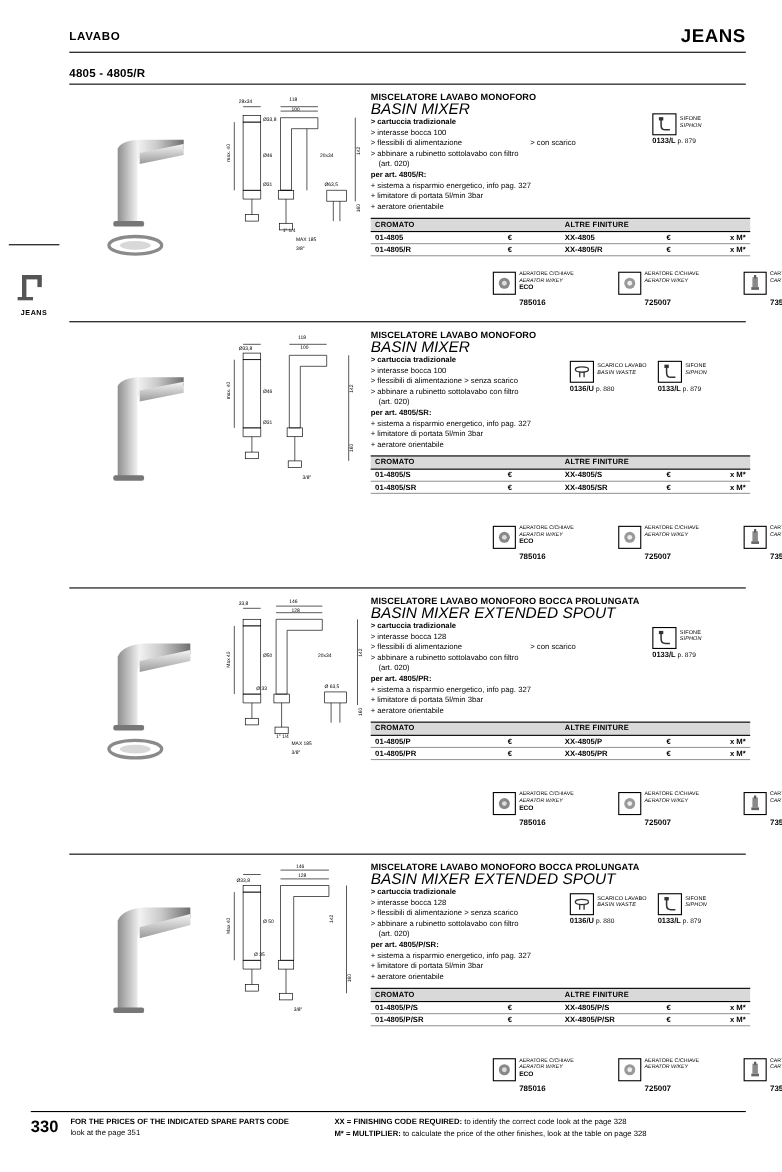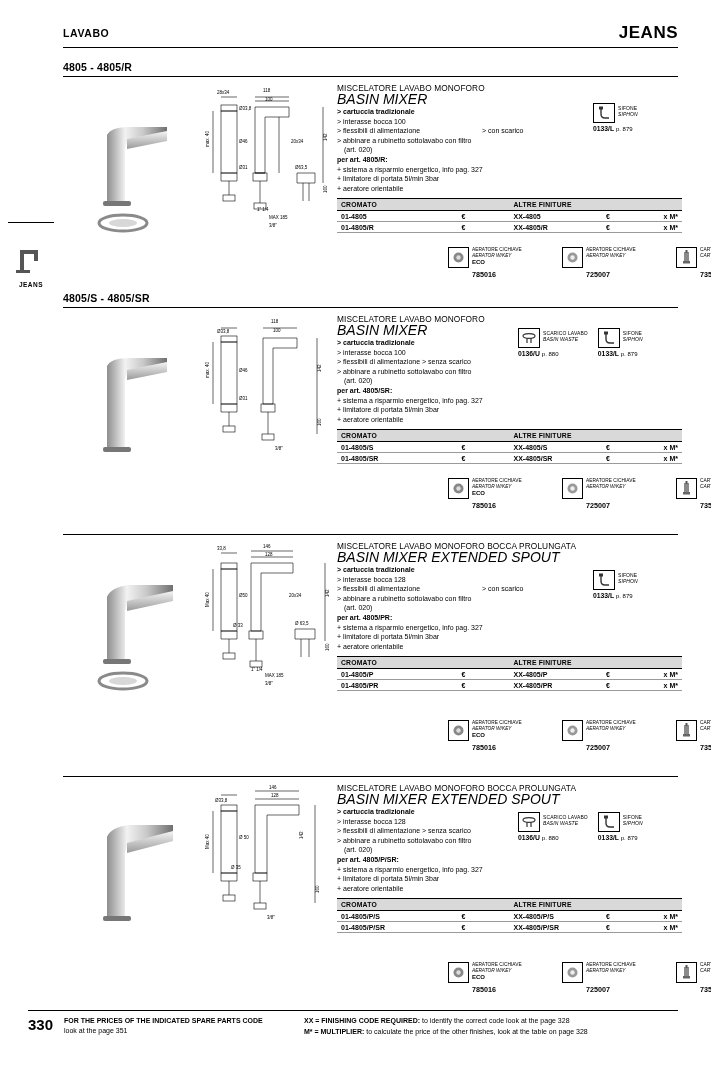--- a/index.html
+++ b/index.html
@@ -59,21 +59,21 @@
   }
   .block-rule { border-top: 1.5px solid #000; width: 100%; }
   .block-body { position: relative; display: flex; }
 
   .photo-col { width: 140px; position: relative; }
   .draw-col  { width: 130px; position: relative; }
   .text-col  { width: 345px; position: relative; padding-left: 4px; }
 
   
   .prod-name {
-    font-size: 8.3px; font-weight: normal; text-transform: uppercase;
+    font-size: 8.3px; font-weight: bold; text-transform: uppercase;
     letter-spacing: .1px; line-height: 11px;
   }
   .prod-name-it { font-size: 14px; font-style: italic; line-height: 10px; }
   .feat {
     font-size: 7px; line-height: 9.6px; margin-top: 3px;
   }
   .feat div { white-space: nowrap; }
   .feat .b { font-weight: bold; }
   .feat .indent { padding-left: 7px; }
   .feat .wide { display: flex; }
@@ -361,21 +361,20 @@
             <span>CARTUCCIA</span><br>
             <span class="it">CARTRIDGE</span>
           </span>
         </div>
         <div class="spare-code">735005</div>
       </div>
     </div>
   </div>
 
   <div class="block" style="top:292px;">
-    <div class="block-title">4805/S - 4805/SR</div>
     <div class="block-rule"></div>
 
     <div class="block-body" style="margin-top:6px;">
       <div class="photo-col">
         <svg class="photo-svg" width="140" height="160" viewBox="0 0 140 160">
           <path d="M44 52 L44 135 L62 135 L62 66 Q62 58 72 56 L104 52 L104 44 L66 44 Q48 44 44 52 Z" fill="url(#g1)"></path>
           <path d="M64 56 L104 48 L104 58 L64 66 Z" fill="url(#g1b)"></path>
           <rect x="40" y="133" width="28" height="5" rx="2" fill="#777"></rect>
         </svg>
       </div>

